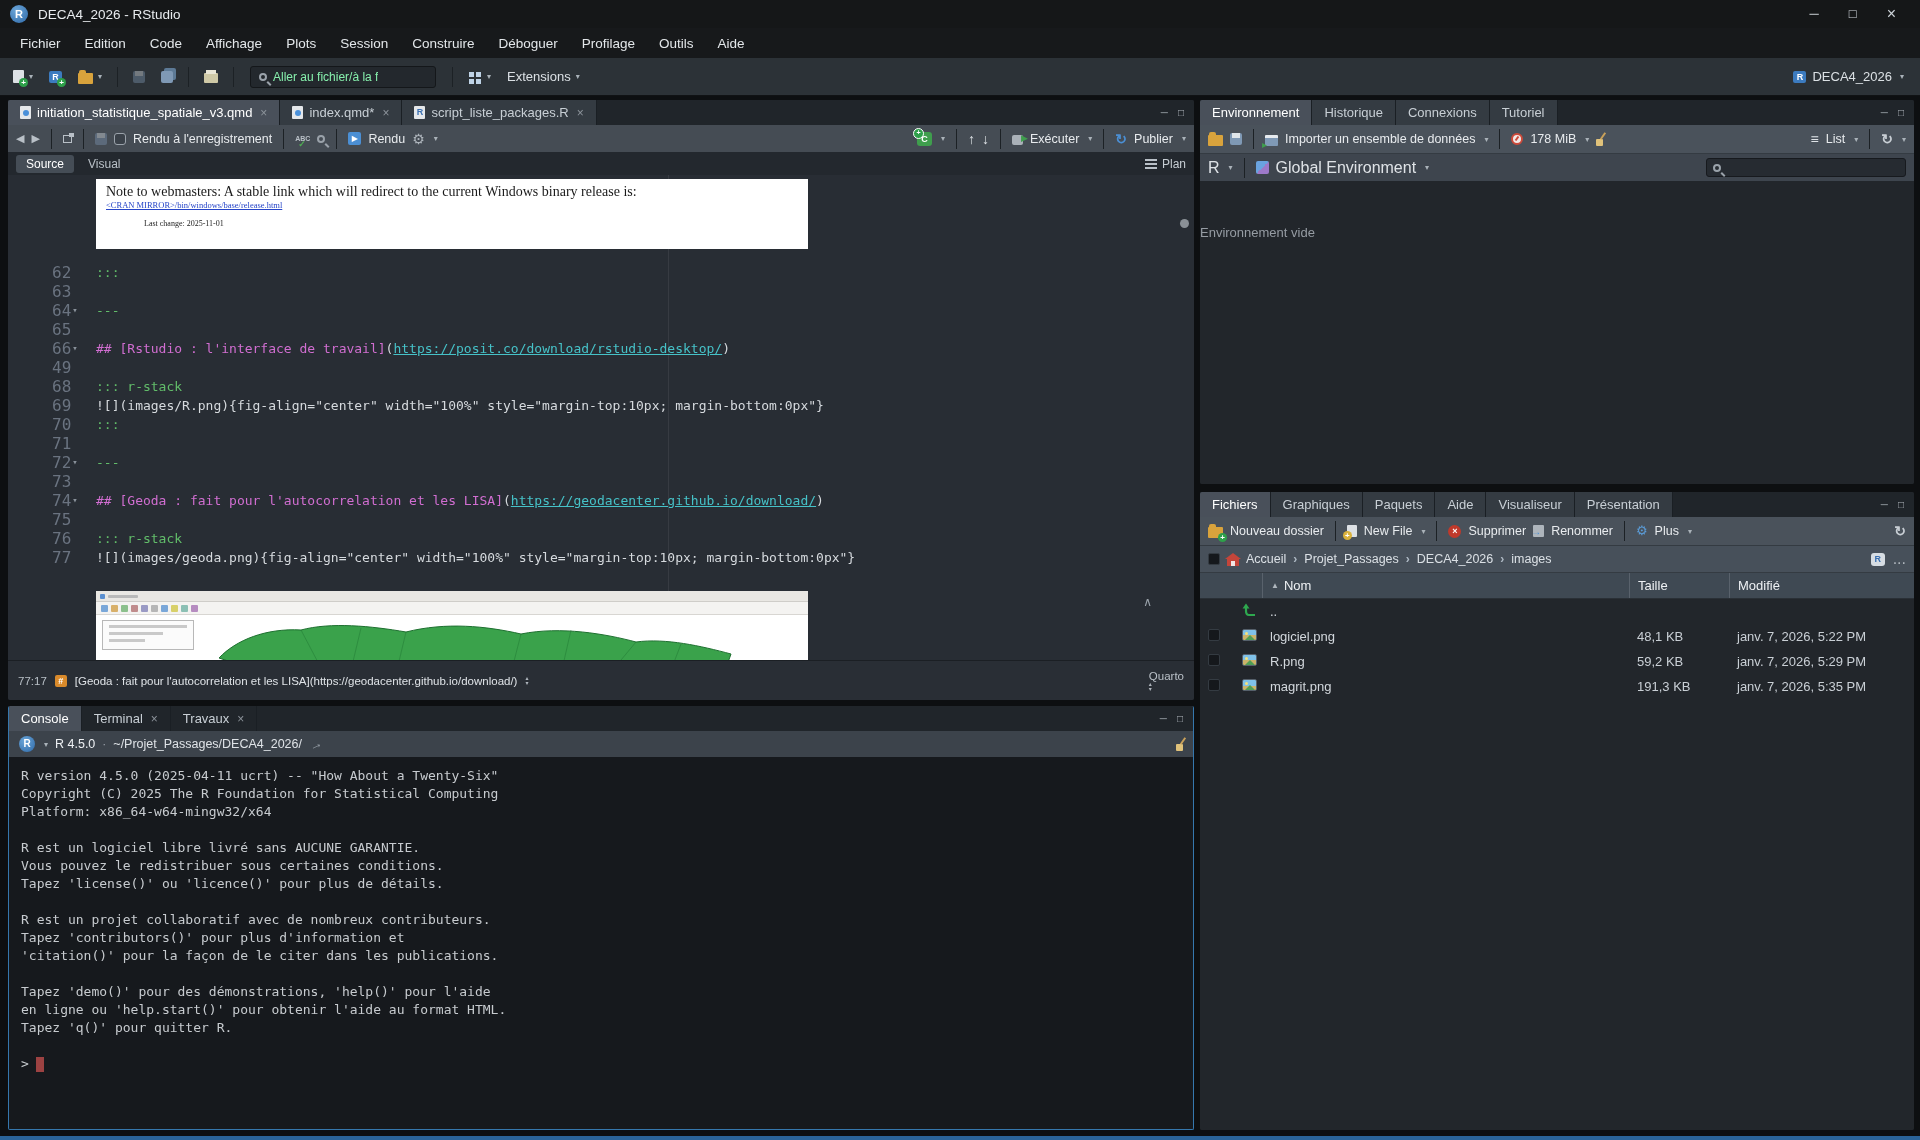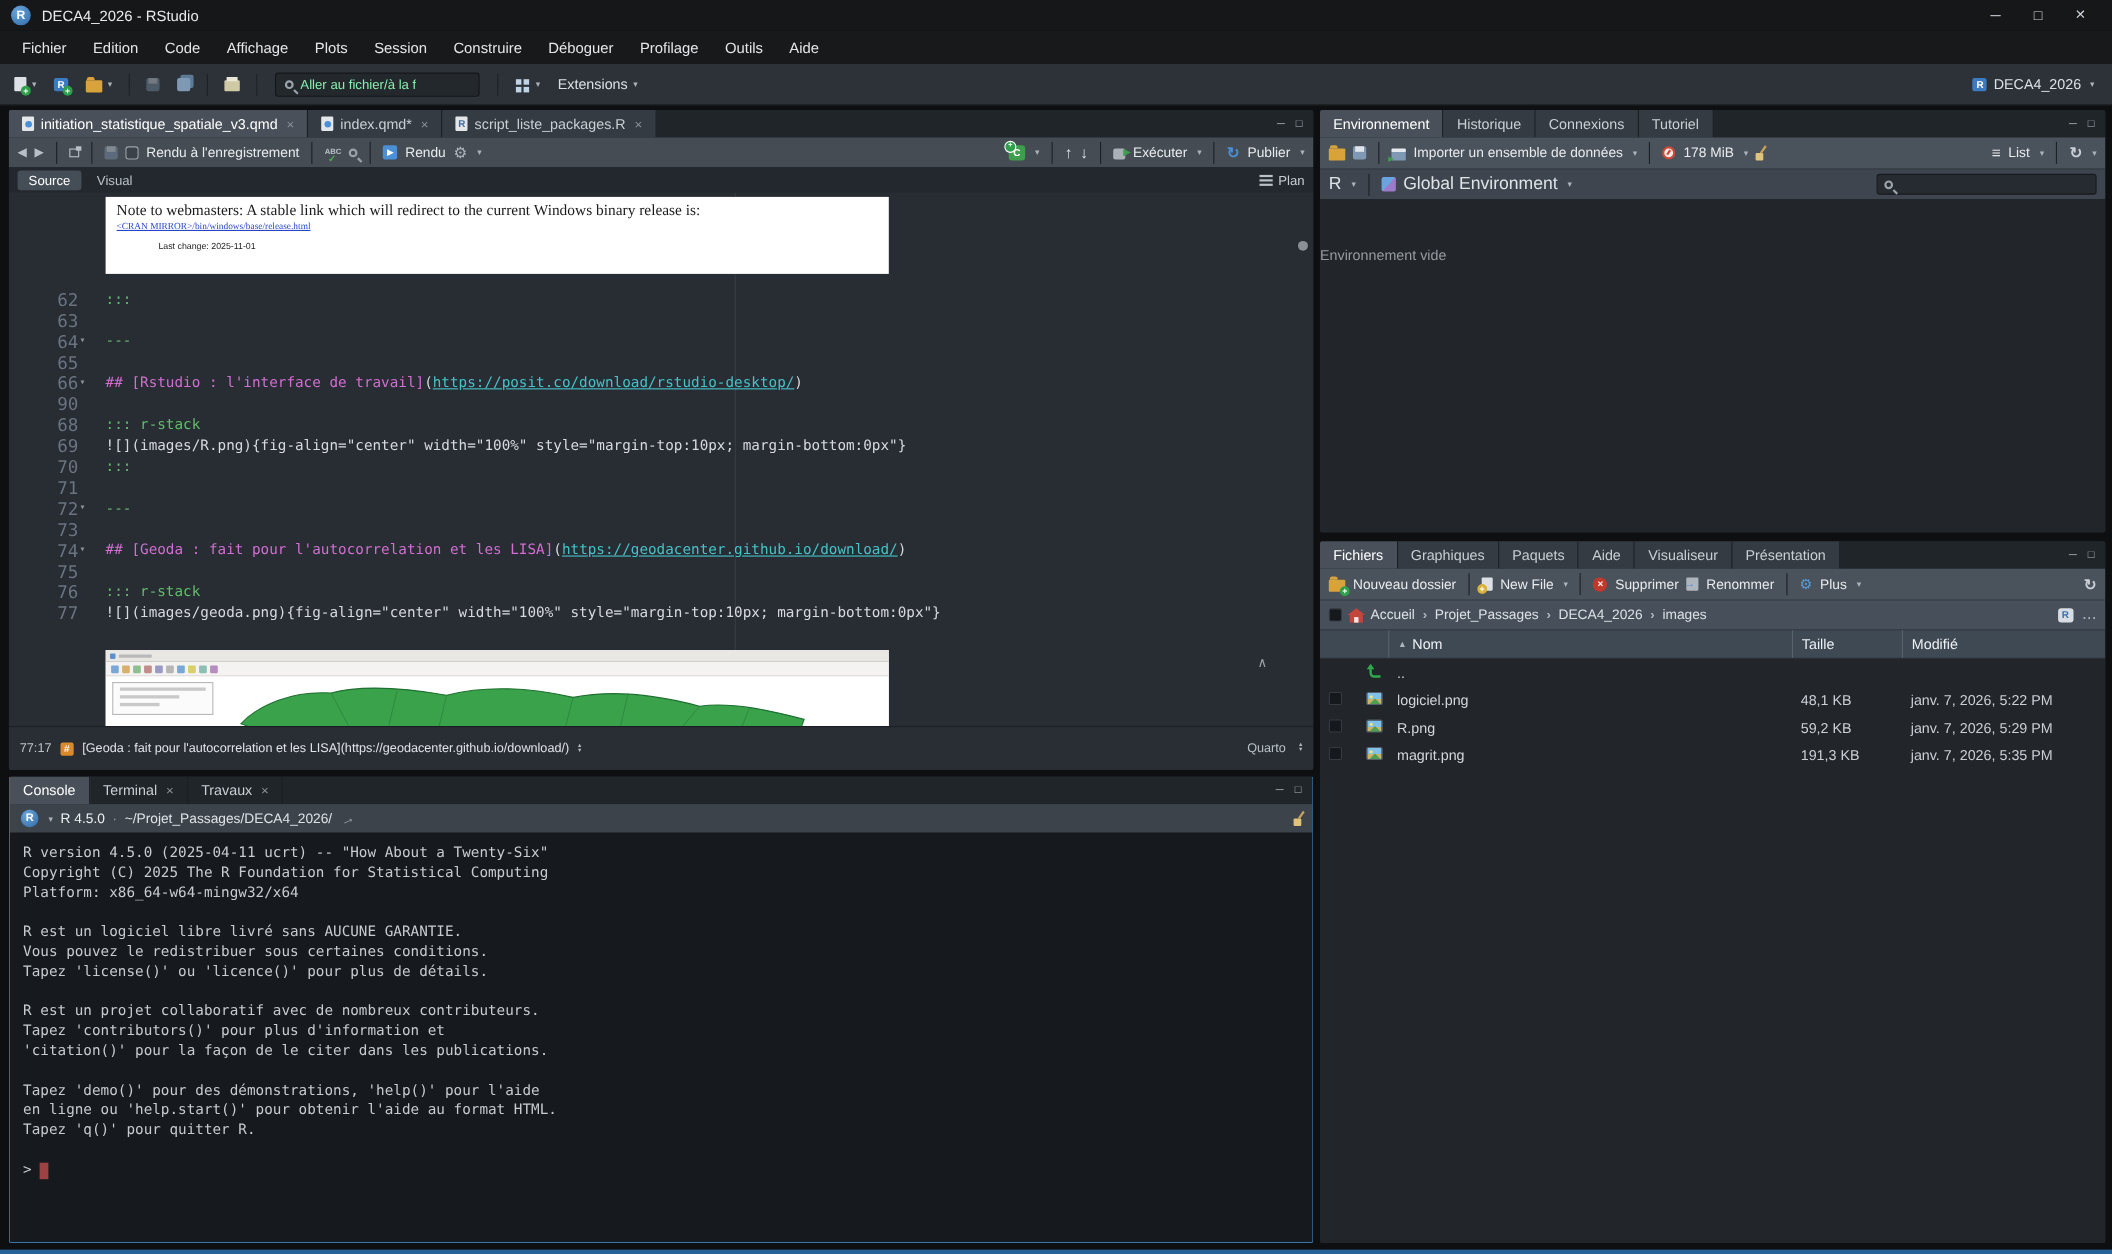--- a/index.html
+++ b/index.html
@@ -67,21 +67,21 @@
 
   .editor-body { flex:1 1 auto; background:#282d34; position:relative; overflow:hidden; padding-top:4px; }
   .margin-guide { position:absolute; left:660px; top:0; bottom:0; width:1px; background:rgba(255,255,255,0.07); }
   .scroll-dot { position:absolute; right:5px; top:44px; width:9px; height:9px; border-radius:50%; background:#8a9096; }
   .chev-up { position:absolute; right:42px; top:420px; color:#9aa2aa; font-size:12px; }
 
   .preview-box { margin-left:88px; width:712px; background:#ffffff; color:#111; position:relative; }
   .preview-top { height:70px; padding:5px 10px; }
   .pv-line { font-size:14px; color:#1a1a1a; font-family:"Liberation Serif", serif; }
   .pv-link { font-size:8.5px; color:#2645c8; text-decoration:underline; font-family:"Liberation Serif", serif; }
-  .pv-change { font-size:8px; color:#222; margin-top:9px; font-family:Liberation Sans, sans-serif;padding-left:38px; }
+  .pv-change { font-size:8px; color:#222; margin-top:9px; font-family:Liberation Serif, serif;padding-left:38px; }
 
   .code-area { margin-top:14px; }
   .code-line { display:flex; height:19px; line-height:19px; font-family:"DejaVu Sans Mono", monospace; font-size:13px; }
   .gut { width:58px; text-align:right; color:#6a7380; font-size:16px; flex:0 0 auto;padding-left:44px; }
   .fold { width:18px; text-align:center; color:#89919a; font-size:9px; flex:0 0 auto; }
   .code-text { padding-left:12px; white-space:pre; }
   .tok-green { color:#62bd6a; }
   .tok-head  { color:#d16ed1; }
   .tok-link  { color:#46c2c8; text-decoration:underline; }
   .tok-plain { color:#d6dade; }
@@ -93,21 +93,21 @@
   .gd-ico { width:7px; height:7px; border-radius:1px; }
   .gd-body { position:relative; height:72px; background:#fff; }
   .gd-panel { position:absolute; left:6px; top:5px; width:92px; height:30px; background:#fbfbfb; border:1px solid #b8b8b8; }
   .gd-panel i { display:block; height:3px; background:#c9c9c9; margin:4px 6px 0 6px; }
 
   .status-bar { height:40px; background:#292e35; border-top:1px solid #1b1f24; display:flex; align-items:center;
                 padding:0 10px; gap:8px; font-size:11.5px; color:#b9c0c7; flex:0 0 auto; }
   .sec-icon { width:12px; height:12px; border-radius:2px; background:#d98a2b; color:#fff; font-size:9px; font-weight:bold;
               text-align:center; line-height:12px; }
   .updown { display:inline-flex; flex-direction:column; line-height:5px; font-size:6px; color:#aeb5bc; }
-  .status-right { margin-left:auto; display:flex; align-items:flex-start; gap:12px; }
+  .status-right { margin-left:auto; display:flex; align-items:flex-start; gap:0;flex-direction:column; }
 
   
   .console-pane { flex:1 1 auto; border:1px solid #3577ad; border-top:none; }
   .console-version { height:26px; background:#3c434b; display:flex; align-items:center; gap:7px; padding:0 10px; flex:0 0 auto; }
   .cv-text { font-size:12.5px; color:#eef1f4; }
   .cv-dot { color:#9aa2aa; font-size:12px; }
   .cv-path { font-size:12.5px; color:#dfe3e7; }
   .console-body { flex:1 1 auto; background:#16191d; padding:10px 2px 0 12px; overflow:hidden; }
   .console-line { font-family:"DejaVu Sans Mono", monospace; font-size:13px; line-height:18px; color:#c7cbcf; white-space:pre; }
   .prompt-row { display:flex; align-items:center; margin-top:18px; }
@@ -376,21 +376,21 @@
                 <span class="gut">65</span>
                 <span class="fold"></span>
                 <span class="code-text"></span>
               </div>
               <div class="code-line">
                 <span class="gut">66</span>
                 <span class="fold">▾</span>
                 <span class="code-text"><span class="tok-head">## [Rstudio : l'interface de travail]</span><span class="tok-plain">(</span><span class="tok-link">https://posit.co/download/rstudio-desktop/</span><span class="tok-plain">)</span></span>
               </div>
               <div class="code-line">
-                <span class="gut">90</span>
+                <span class="gut">49</span>
                 <span class="fold"></span>
                 <span class="code-text"></span>
               </div>
               <div class="code-line">
                 <span class="gut">68</span>
                 <span class="fold"></span>
                 <span class="code-text"><span class="tok-green">::: r-stack</span></span>
               </div>
               <div class="code-line">
                 <span class="gut">69</span>

